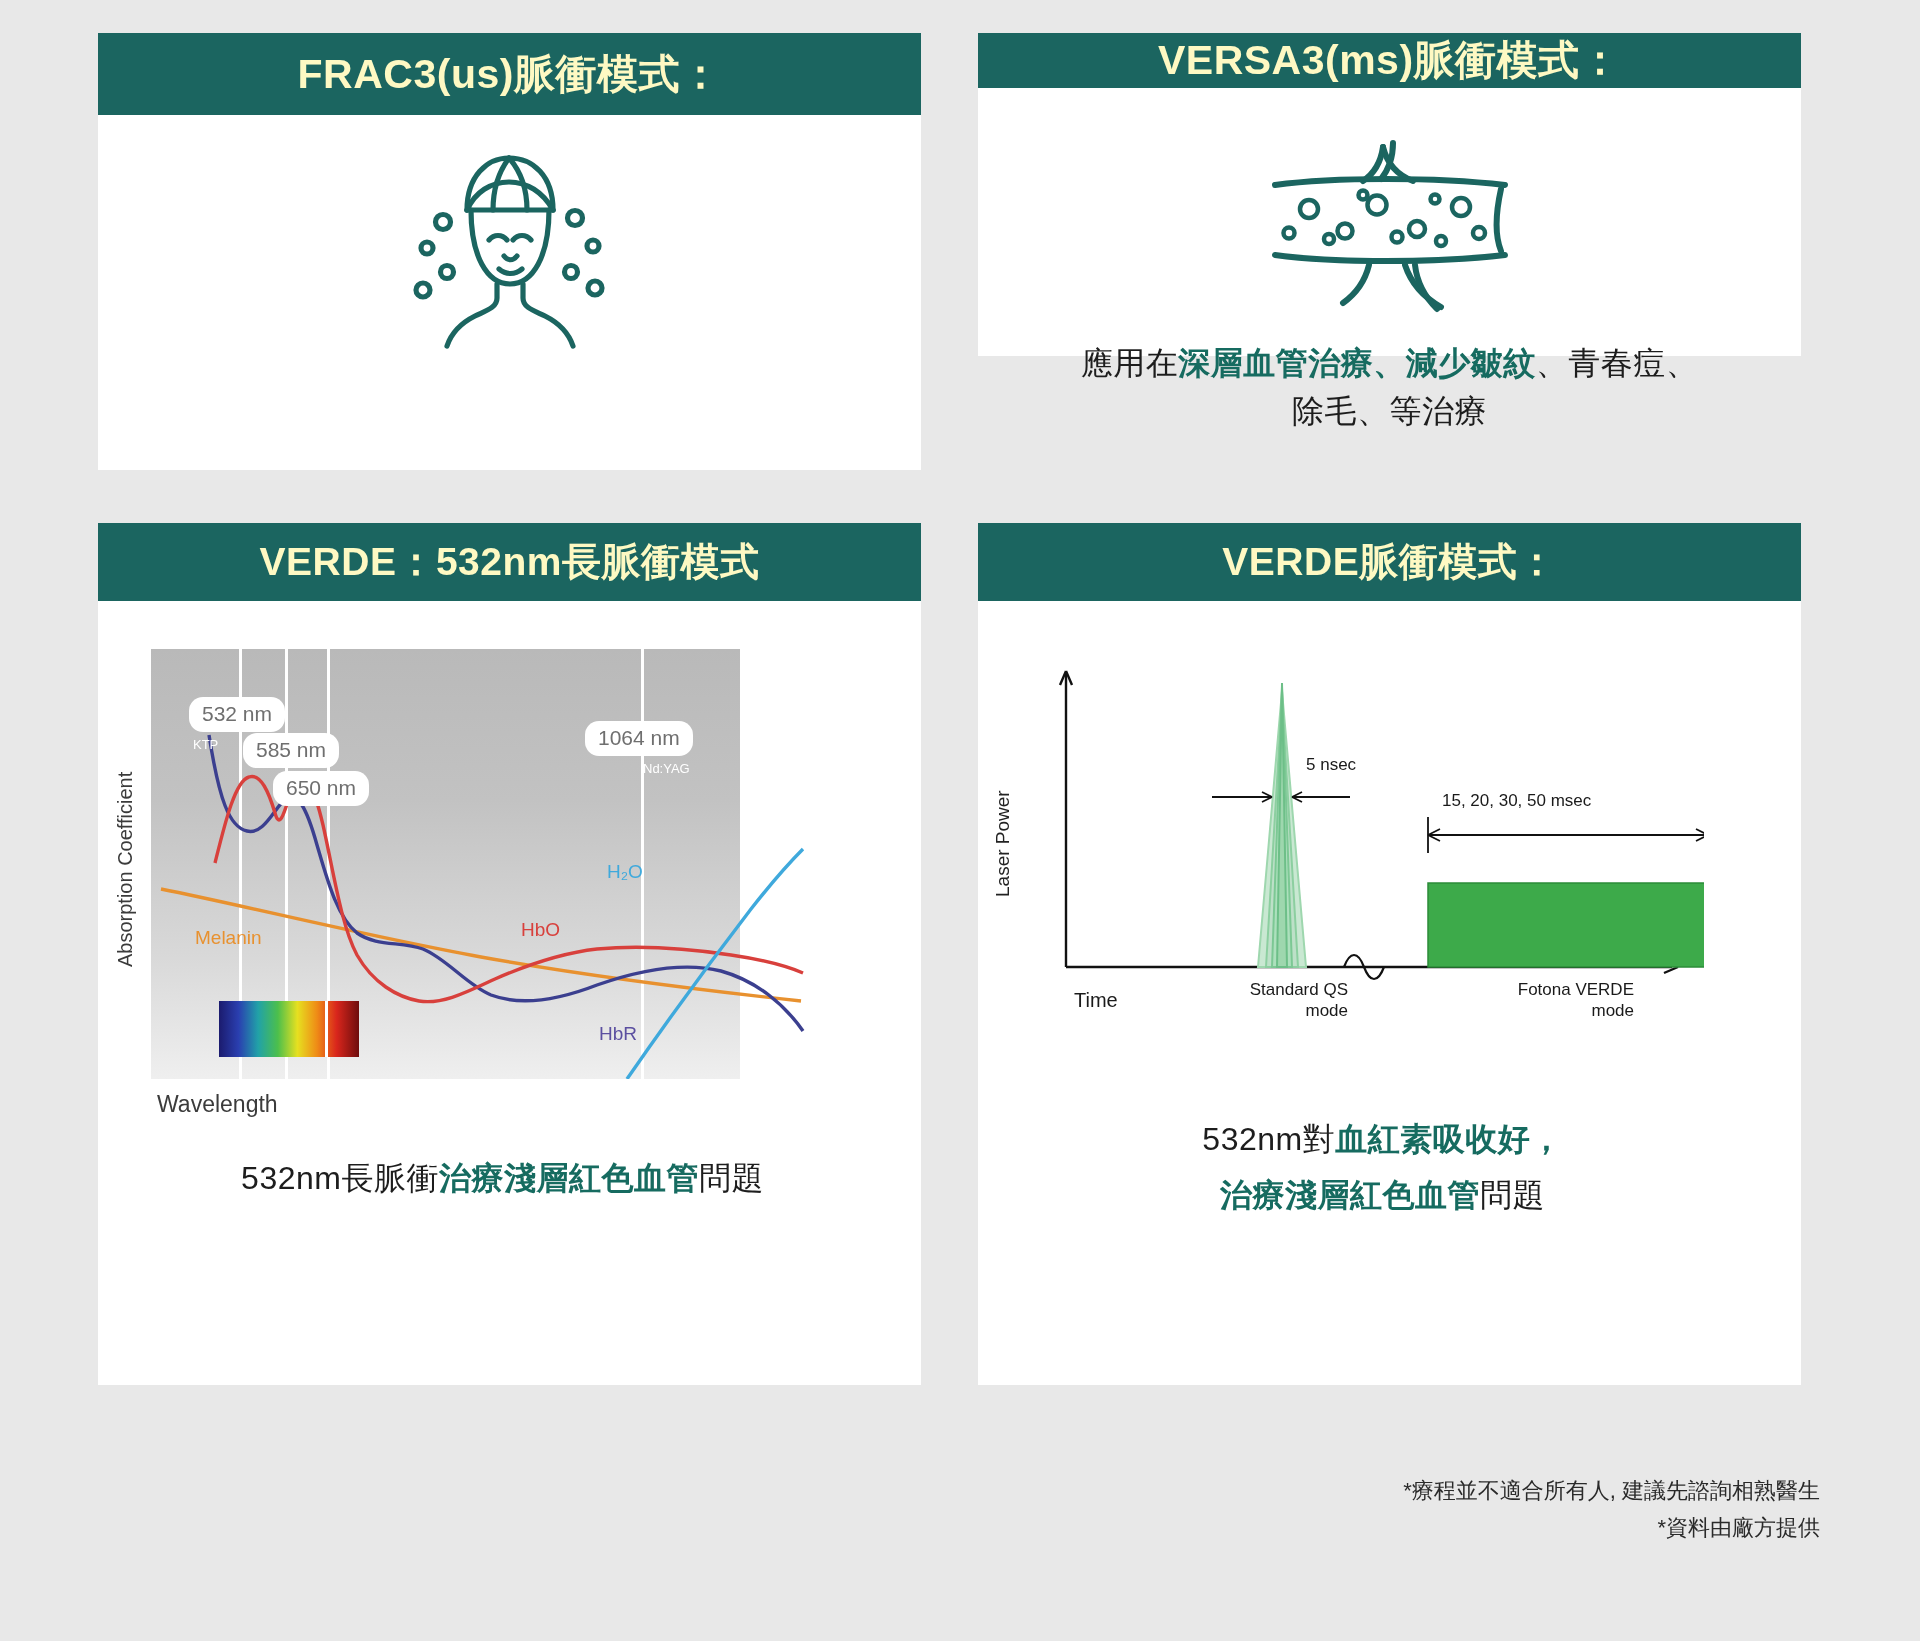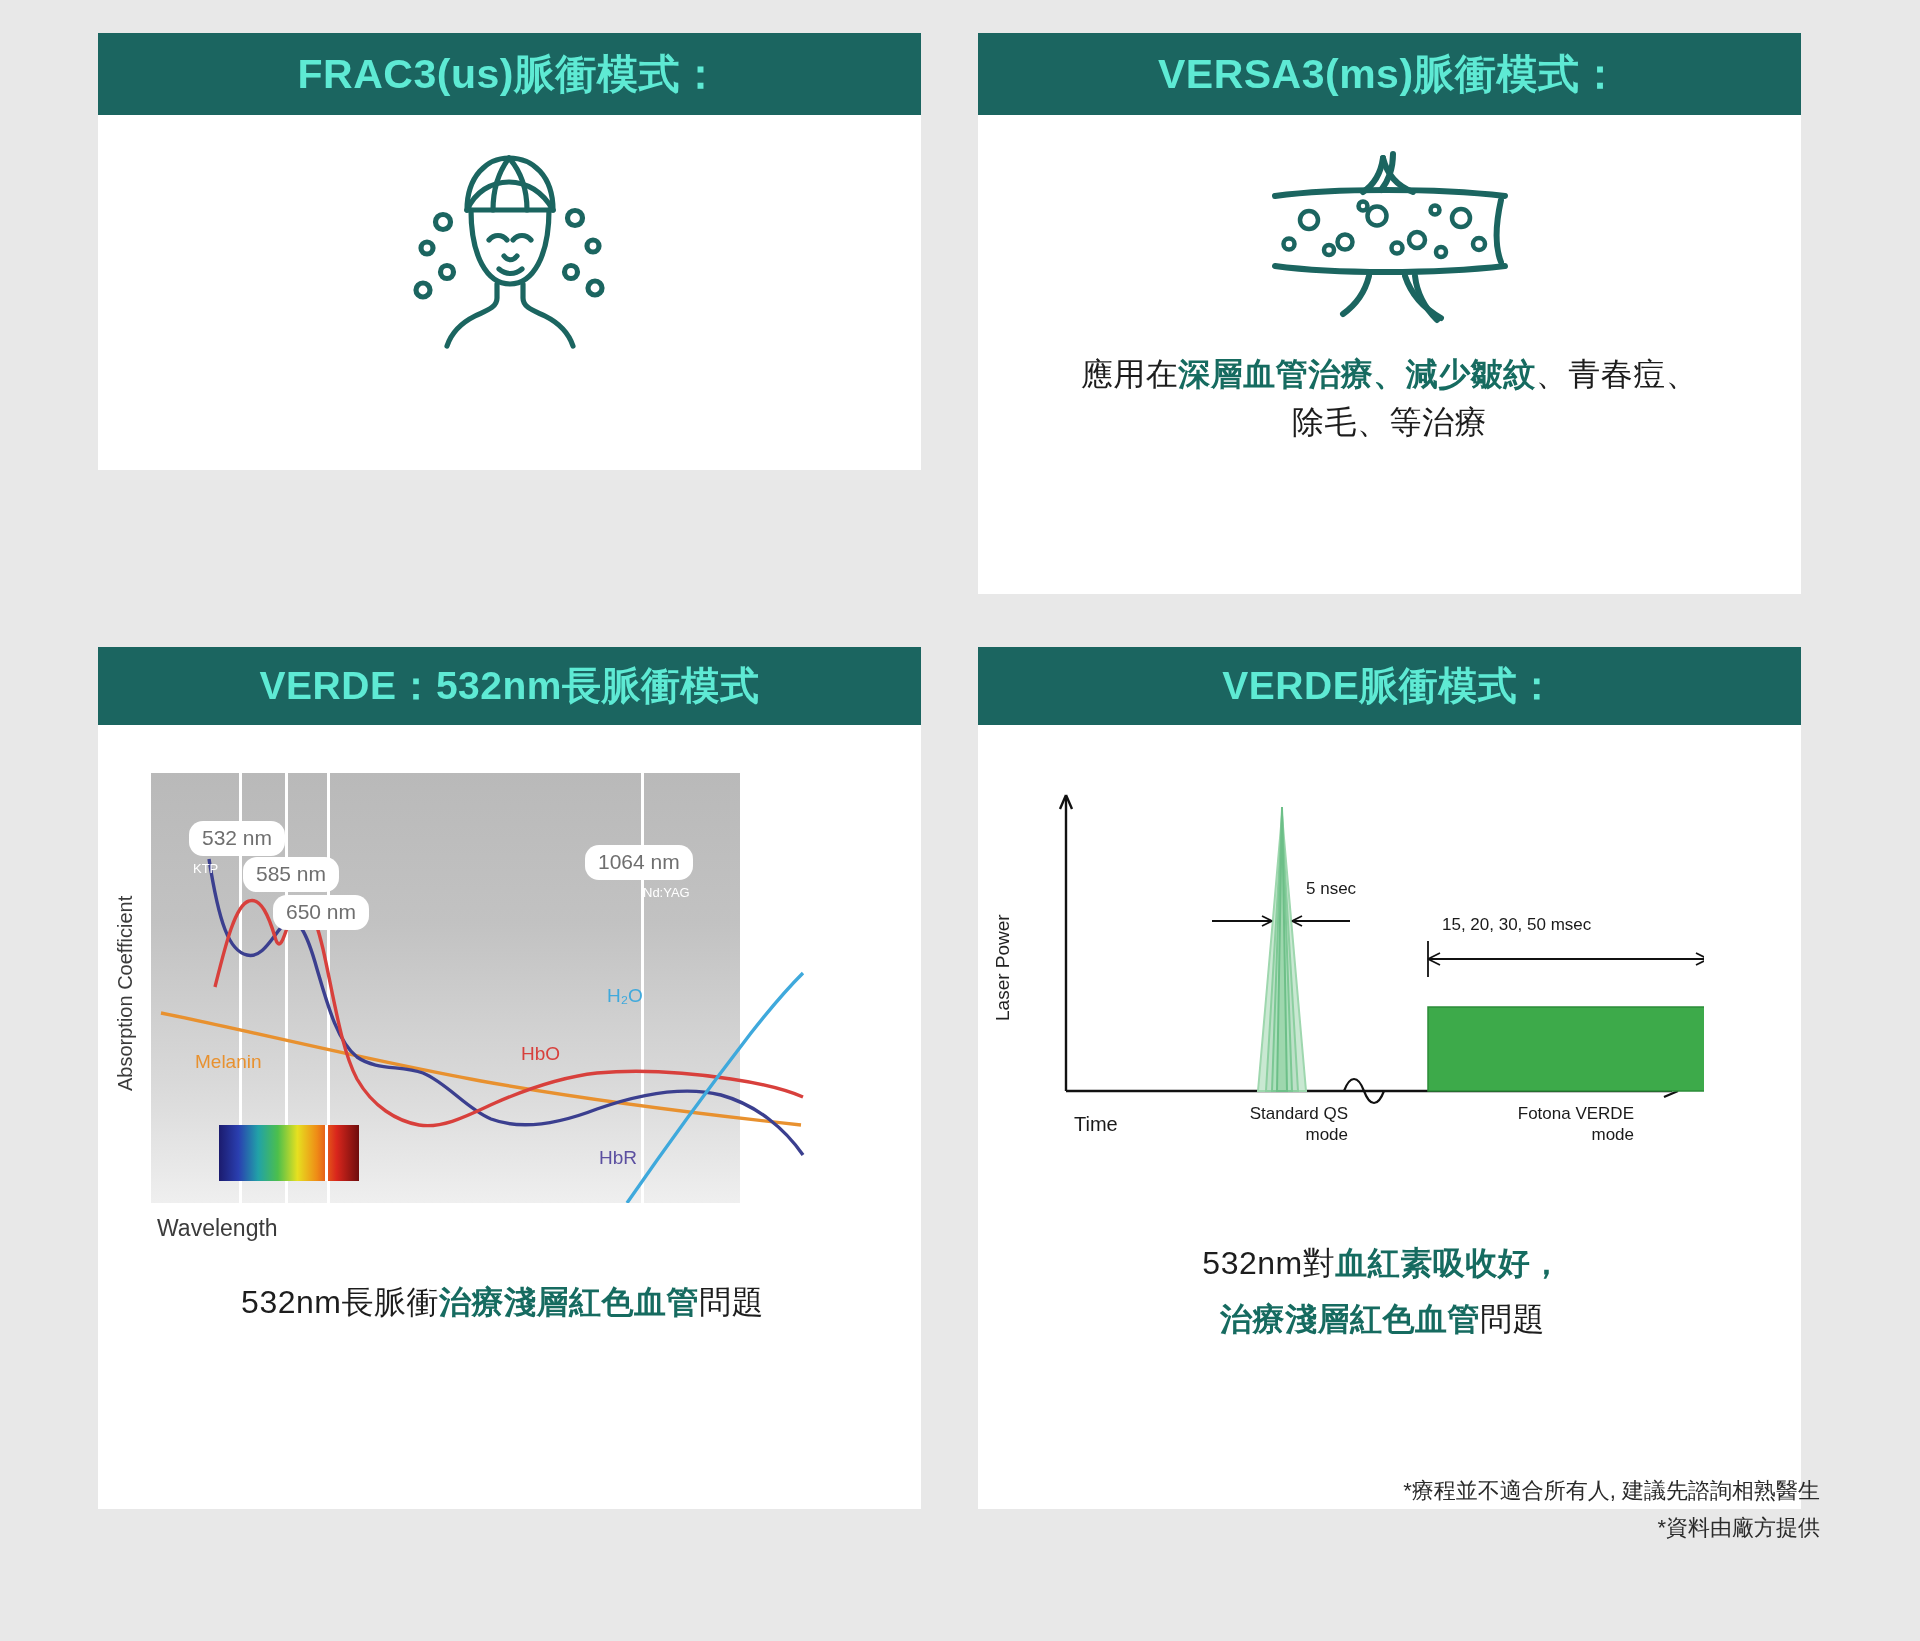--- a/index.html
+++ b/index.html
@@ -23,21 +23,21 @@
     column-gap: 57px;
     row-gap: 53px;
   }
   .card {
     background: #ffffff;
     display: flex;
     flex-direction: column;
   }
   .card-header {
     background: #1b6560;
-    color: #5eead4;
+    color: #fef9c3;
     text-align: center;
     font-weight: bold;
     letter-spacing: 0.5px;
     display: flex;
     align-items: center;
     justify-content: center;
   }
   .card-header.h1 { height: 82px; font-size: 41px; }
   .card-header.h2 { height: 78px; font-size: 39px; }
   .card-body {
@@ -153,21 +153,21 @@
               <circle cx="170" cy="70" r="7.5"></circle>
               <circle cx="188" cy="98" r="6"></circle>
               <circle cx="166" cy="124" r="6.5"></circle>
               <circle cx="190" cy="140" r="7"></circle>
             </g>
           </svg>
         </div>
       </div>
     </div>
 
-    <div class="card" style="height:561px;">
+    <div class="card" style="height:323px;gap:16px;">
       <div class="card-header h1">VERSA3(ms)脈衝模式：</div>
       <div class="card-body">
         <div class="icon-wrap" style="height:215px;">
           <svg width="250" height="190" viewBox="0 0 250 190">
             <g fill="none" stroke="#1b6560" stroke-width="6" stroke-linecap="round" stroke-linejoin="round">
               <path d="M10 48 C70 40 170 40 240 48"></path>
               <path d="M10 118 C70 126 170 126 240 118"></path>
               <path d="M118 10 C116 24 110 36 98 44"></path>
               <path d="M118 10 C122 26 132 38 148 44"></path>
               <path d="M128 6 C128 20 124 32 116 42"></path>

